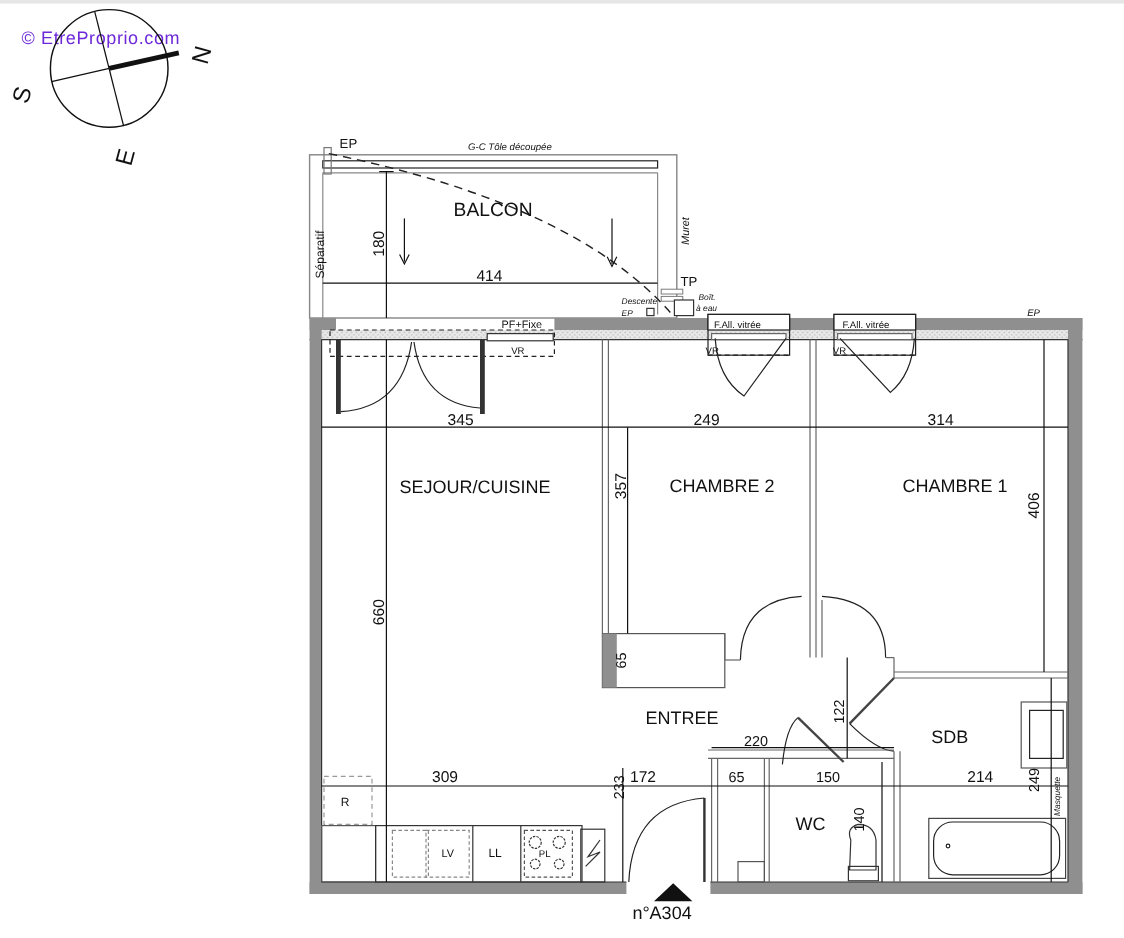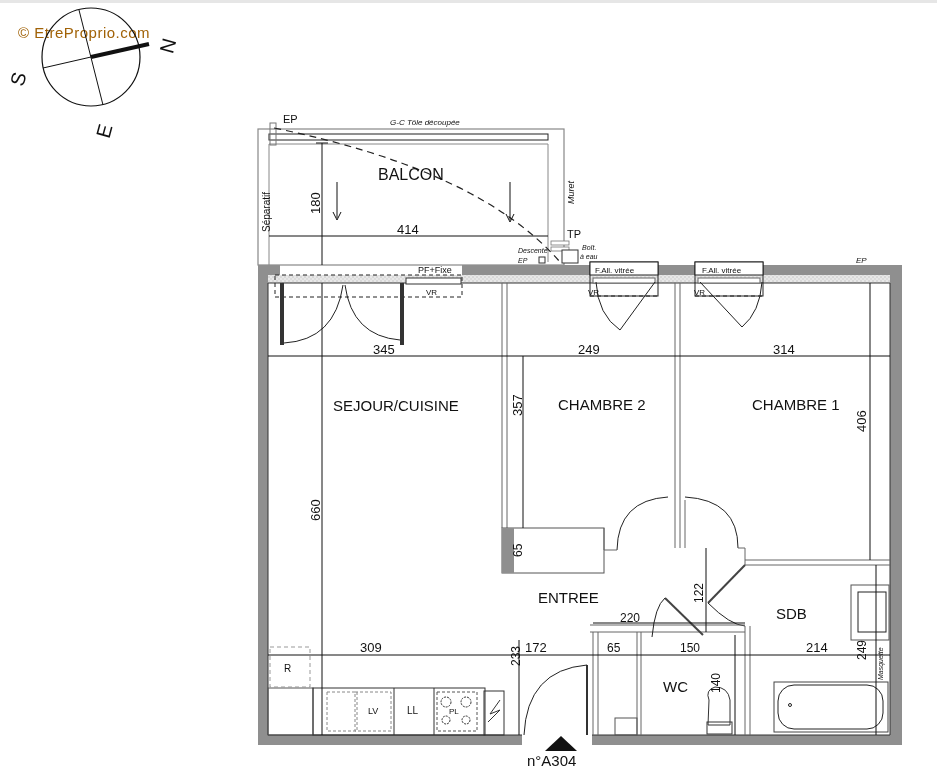--- a/index.html
+++ b/index.html
@@ -1,20 +1,20 @@
 <!DOCTYPE html>
 <html><head>
 <meta charset="utf-8">
 <style>
   html, body { margin: 0; padding: 0; background: #ffffff; }
   body { width: 937px; height: 782px; position: relative; overflow: hidden; font-family: "Liberation Sans", sans-serif; }
   .topbar { position: absolute; left: 0; top: 0; width: 937px; height: 3px; background: #e6e6e6; }
   svg { position: absolute; left: 0; top: 0; }
   .t { font-family: "Liberation Sans", sans-serif; fill: #111; }
-  .watermark { position: absolute; left: 18px; top: 24px; font-size: 15px; color: #a16207; letter-spacing: 0.5px; }
+  .watermark { position: absolute; left: 18px; top: 24px; font-size: 15px; color: #6d28d9; letter-spacing: 0.5px; }
 </style>
 </head>
 <body>
 
 <div class="topbar"></div>
 <div class="watermark">© EtreProprio.com</div>
 
 <svg width="937" height="782" viewBox="0 0 937 782">
   <defs>
     <pattern id="insul" width="4" height="4" patternUnits="userSpaceOnUse">

